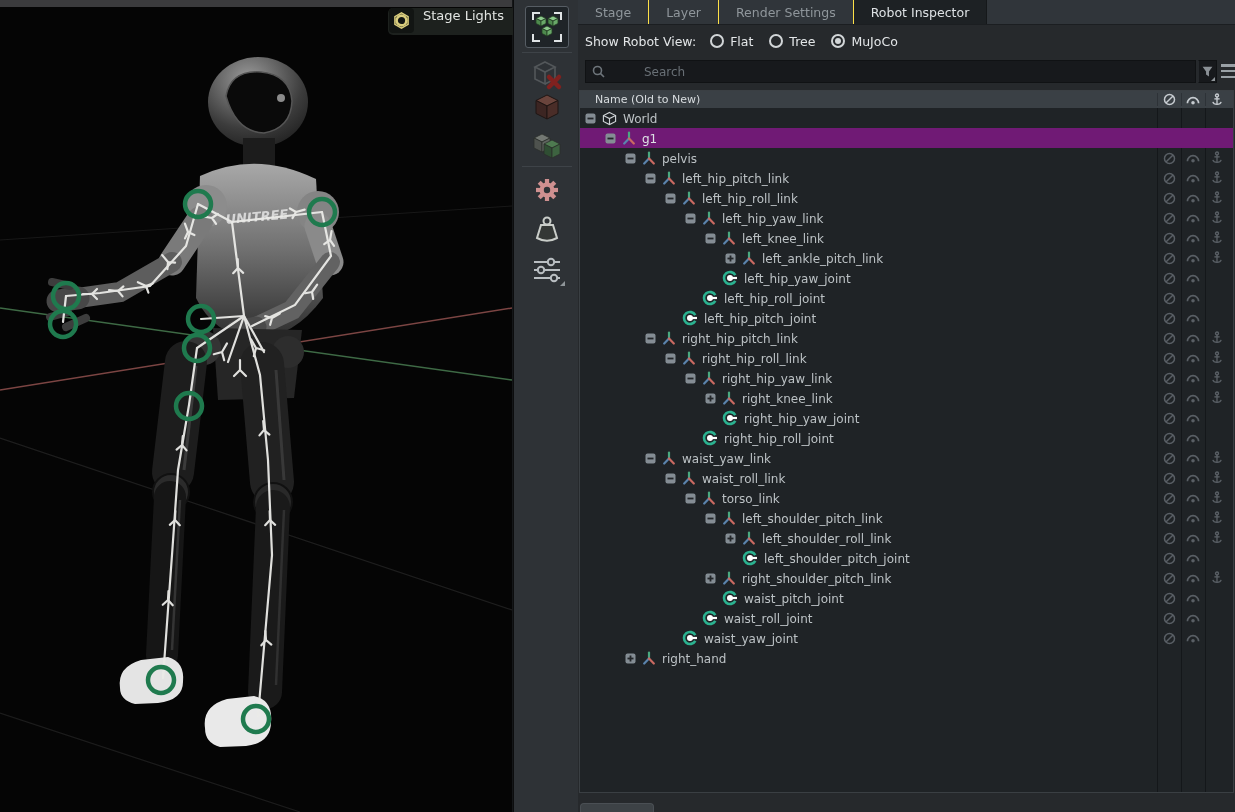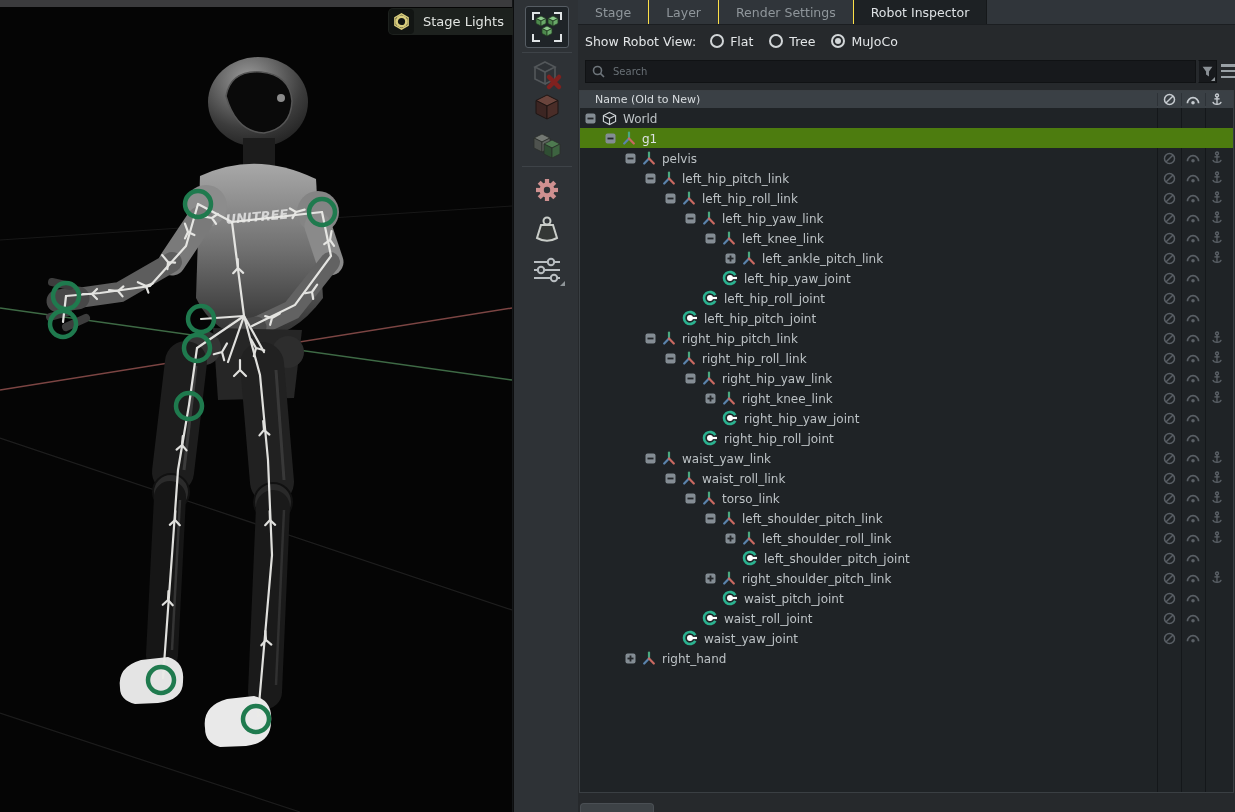--- a/index.html
+++ b/index.html
@@ -4,21 +4,21 @@
 <style>
   * { box-sizing: border-box; }
   body { margin:0; background:#000; font-family:"DejaVu Sans","Liberation Sans",sans-serif; }
   #app { position:relative; width:1235px; height:812px; overflow:hidden; background:#141618; }
 
   
   .viewport { position:absolute; left:0; top:0; width:512px; height:812px; background:#050505; border-right:1px solid #0a0a0a; }
   .viewport svg { display:block; }
   .vp-topstrip { position:absolute; left:0; top:0; width:512px; height:7px; background:#3b3b3d; }
   .stage-lights { position:absolute; left:388px; top:8px; width:144px; height:27px; background:#1d211e;
-    border-radius:5px; display:flex; align-items:center; gap:9px; color:#e2e5e2; font-size:13px; padding-left:1px; }
+    border-radius:5px; display:flex; align-items:flex-start; gap:9px; color:#e2e5e2; font-size:13px; padding-left:1px; }
   .stage-lights .icbox { width:25px; height:25px; background:#121513; border-radius:4px; display:flex; align-items:center; justify-content:center; }
   .stage-lights::after { content:""; position:absolute; right:1px; bottom:1px; border-left:6px solid transparent; border-bottom:6px solid #9a9a9a; }
 
   
   .vtoolbar { position:absolute; left:513px; top:0; width:65px; height:812px; background:#2e3236; border-left:1px solid #0c0d0e; }
   .tool { position:absolute; left:11px; width:44px; height:40px; display:flex; align-items:center; justify-content:center; }
   .tool.active { background:#1f2428; border:1px solid #565d64; border-radius:3px; height:42px; }
   .tool-sep { position:absolute; left:8px; width:50px; height:1px; background:#3e4348; }
   .tool.has-caret::after { content:""; position:absolute; right:4px; bottom:4px; border-left:5px solid transparent; border-bottom:5px solid #8f9599; }
 
@@ -29,36 +29,36 @@
   .tab { padding:0 17px; display:flex; align-items:center; font-size:12.5px; color:#8f969b; border-right:1px solid #fde047; cursor:default; }
   .tab.active { background:#1d2124; color:#dde1e4; border-right:1px solid #15181a; }
 
   .view-row { position:absolute; top:26px; left:0; right:0; height:30px; display:flex; align-items:center; padding-left:7px; color:#e3e6e8; font-size:12.5px; }
   .view-row .vr-label { margin-right:14px; }
   .radio { display:flex; align-items:center; gap:6px; margin-right:16px; }
   .rb { position:relative; width:14px; height:14px; border:2px solid #d2d6d8; border-radius:50%; background:transparent; }
   .rb.checked::after { content:""; position:absolute; inset:2px; background:#d2d6d8; border-radius:50%; }
 
   .search-box { position:absolute; top:60px; left:7px; width:611px; height:23px; background:#17191c; border:1px solid #101214; display:flex; align-items:center; padding:0 6px; gap:6px; }
-  .search-box input { flex:1; background:transparent; border:none; outline:none; color:#9aa1a6; font-size:10px; font-family:inherit; }
+  .search-box input { flex:1; background:transparent; border:none; outline:none; color:#9aa1a6; font-size:12px; font-family:inherit;margin-left:31px; }
   .search-box input::placeholder { color:#697076; }
   .funnel-btn { position:absolute; top:60px; left:620px; width:19px; height:23px; background:#17191c; border:1px solid #101214; border-left:1px solid #25282c; display:flex; align-items:center; justify-content:center; }
   .funnel-btn::after { content:""; position:absolute; right:1px; bottom:1px; border-left:4px solid transparent; border-bottom:4px solid #8f9599; }
   .hamburger { position:absolute; top:64px; left:643px; width:14px; height:14px; display:flex; flex-direction:column; justify-content:space-between; }
   .hamburger div { height:2.5px; background:#9aa1a6; }
 
   
   .tree { position:absolute; top:90px; left:1px; width:655px; height:703px; background:#1f2326; border:1px solid #3a3f43; }
   .col-sep { position:absolute; top:0; bottom:0; width:1px; background:#14171a; z-index:0; }
   .thead { position:absolute; top:0; left:0; right:0; height:17px; background:#3a4045; display:flex; align-items:center; color:#d8dcdf; font-size:11px; padding-left:15px; z-index:2; }
   .thead .hsep { position:absolute; top:2px; bottom:2px; width:1px; background:#2d3237; }
   .hcell { position:absolute; top:0; width:24px; height:17px; display:flex; align-items:center; justify-content:center; color:#c6cbd0; }
   .trows { position:absolute; top:17px; left:0; right:0; bottom:0; z-index:1; }
   .trow { position:relative; height:20px; display:flex; align-items:center; font-size:12px; color:#bcc2c5; white-space:nowrap; }
-  .trow.sel { background:#4d7c0f; color:#dde2e5; }
+  .trow.sel { background:#701a75; color:#dde2e5; }
   .trow .ind { flex:none; height:1px; }
   .trow .expgap { flex:none; width:17px; }
   .trow svg.exp { flex:none; margin-right:6px; }
   .trow svg.typ { flex:none; margin-right:6px; }
   .tlabel { padding-top:1px; }
   .rcell { position:absolute; top:0; width:24px; height:20px; display:flex; align-items:center; justify-content:center; color:#595f65; }
 
   .stub { position:absolute; left:2px; top:803px; width:74px; height:9px; background:#3d4246; border:1px solid #4a4f54; border-bottom:none; border-radius:4px 4px 0 0; }
 </style>
 </head>

